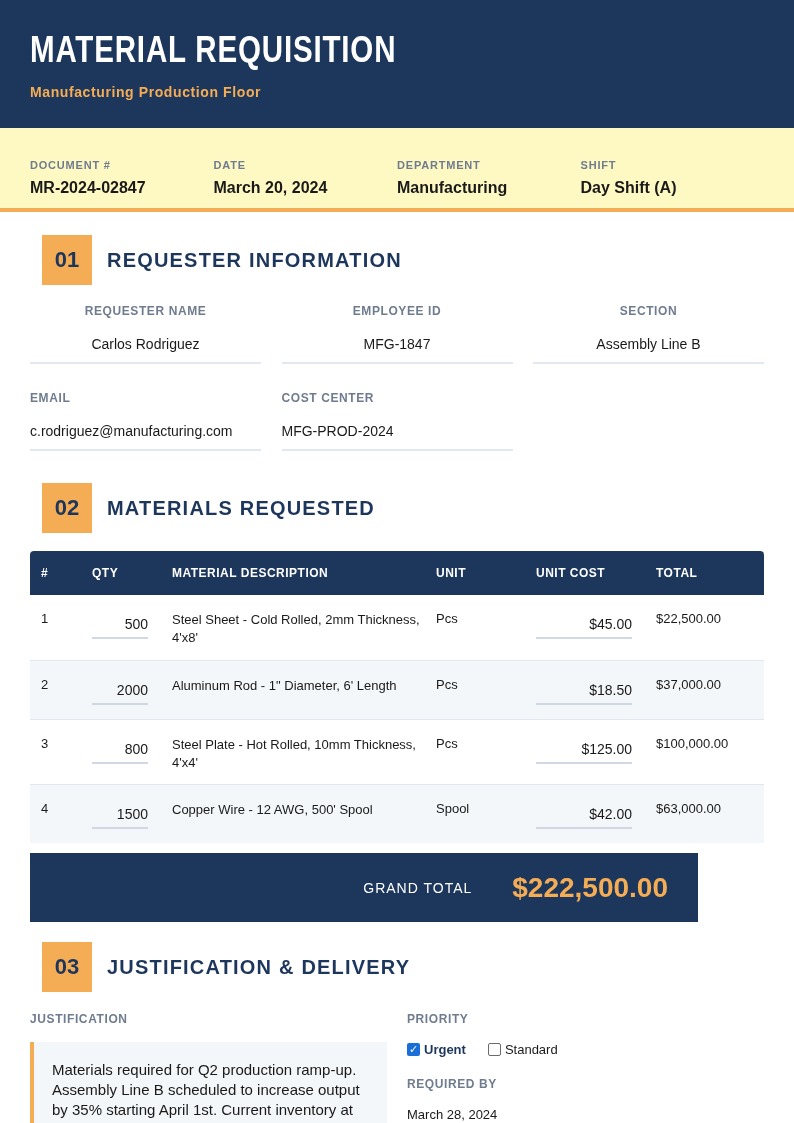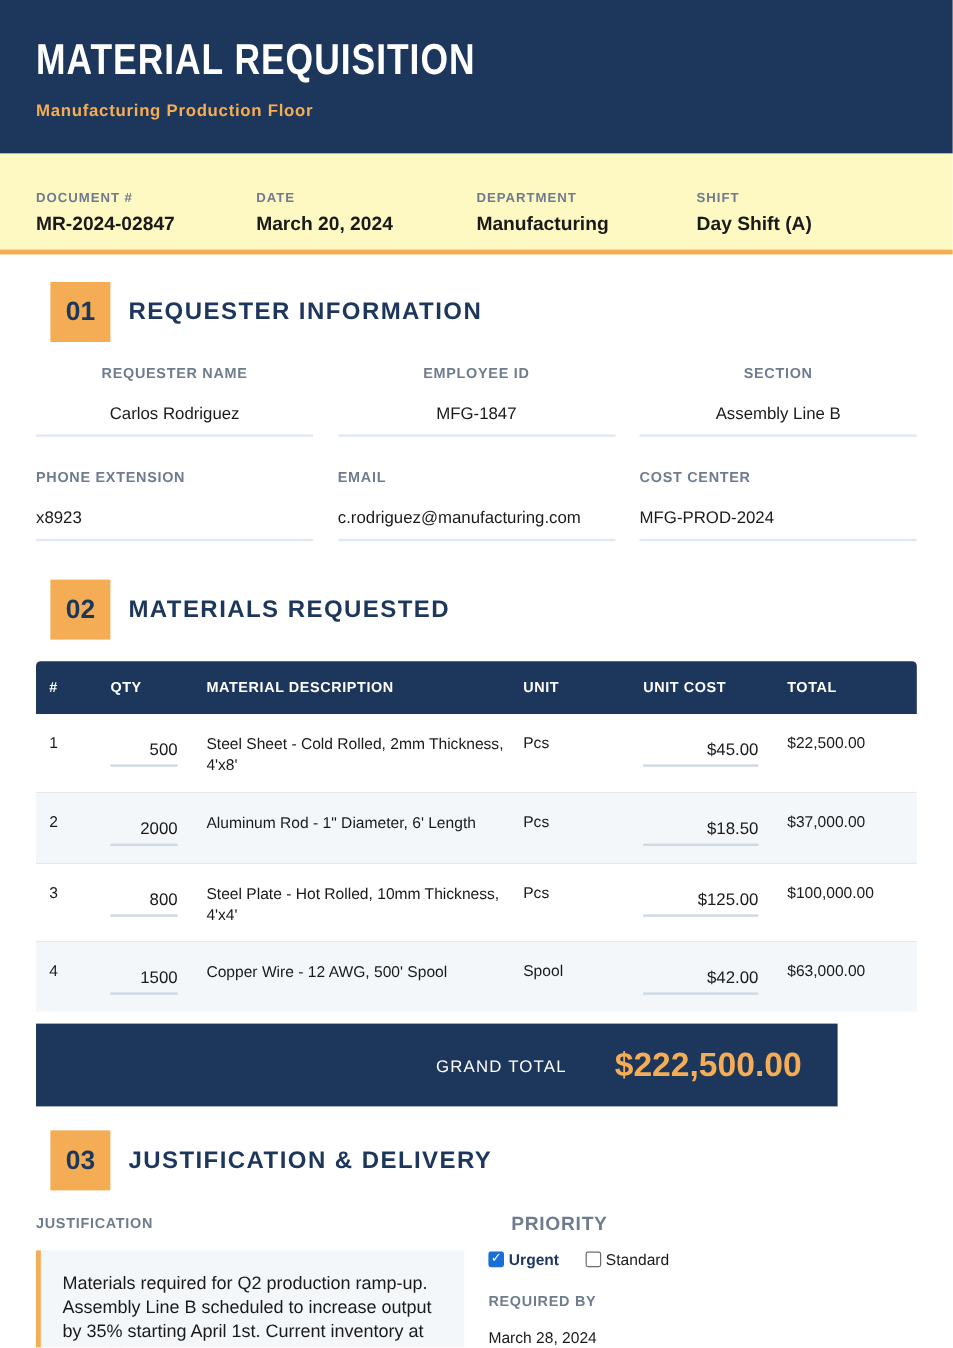--- a/index.html
+++ b/index.html
@@ -42,21 +42,21 @@
   .num-input { width: 56px; text-align: right; font-size: 14px; padding-top: 21px; padding-bottom: 5px; border-bottom: 2px solid #cfd8e3; }
   .cost-input { width: 96px; text-align: right; font-size: 14px; padding-top: 21px; padding-bottom: 5px; border-bottom: 2px solid #cfd8e3; }
 
   .grand { position: absolute; left: 30px; top: 853px; width: 668px; height: 69px; background: #1d365c; display: flex; align-items: center; justify-content: flex-end; padding-right: 30px; }
   .grand .lbl { color: #ffffff; font-size: 14px; letter-spacing: 1px; margin-right: 40px; }
   .grand .val { color: #f5ad55; font-size: 28px; font-weight: 700; }
 
   .s3 { position: absolute; top: 942px; left: 0; }
   .just-lbl { position: absolute; left: 30px; top: 1012px; font-size: 12px; font-weight: 700; color: #6f7c8f; letter-spacing: 0.6px; }
   .just-box { position: absolute; left: 30px; top: 1042px; width: 357px; height: 81px; background: #f4f7fa; border-left: 4px solid #f5ad55; padding: 18px 18px 0 18px; font-size: 15px; line-height: 20px; overflow: hidden; }
-  .prio-lbl { position: absolute; left: 426px; top: 1012px; font-size: 16px; font-weight: 700; color: #6f7c8f; letter-spacing: 0.6px; }
+  .prio-lbl { position: absolute; left: 407px; top: 1012px; font-size: 12px; font-weight: 700; color: #6f7c8f; letter-spacing: 0.6px; }
   .prio-row { position: absolute; left: 407px; top: 1042px; display: flex; align-items: center; font-size: 13px; }
   .cb { width: 13px; height: 13px; border-radius: 2px; display: inline-flex; align-items: center; justify-content: center; margin-right: 4px; }
   .cb.on { background: #1a6ed8; color: #ffffff; font-size: 11px; line-height: 13px; }
   .cb.off { border: 1px solid #6b6b6b; background: #ffffff; }
   .opt-urgent { font-weight: 700; color: #1d365c; margin-right: 22px; }
   .opt-std { color: #1a1a1a; }
   .req-lbl { position: absolute; left: 407px; top: 1077px; font-size: 12px; font-weight: 700; color: #6f7c8f; letter-spacing: 0.6px; }
   .req-val { position: absolute; left: 407px; top: 1107px; font-size: 13px; }
 </style>
 </head>
@@ -101,24 +101,20 @@
     <div class="val">MFG-1847</div>
   </div>
   <div class="field">
     <div class="lbl">SECTION</div>
     <div class="val">Assembly Line B</div>
   </div>
 </div>
 
 <div class="grid" style="top:391px;">
   <div class="field">
-    <div class="lbl">PHONE EXTENSION</div>
-    <div class="val">x8923</div>
-  </div>
-  <div class="field">
     <div class="lbl">EMAIL</div>
     <div class="val">c.rodriguez@manufacturing.com</div>
   </div>
   <div class="field">
     <div class="lbl">COST CENTER</div>
     <div class="val">MFG-PROD-2024</div>
   </div>
 </div>
 
 <div class="section-head s2">

